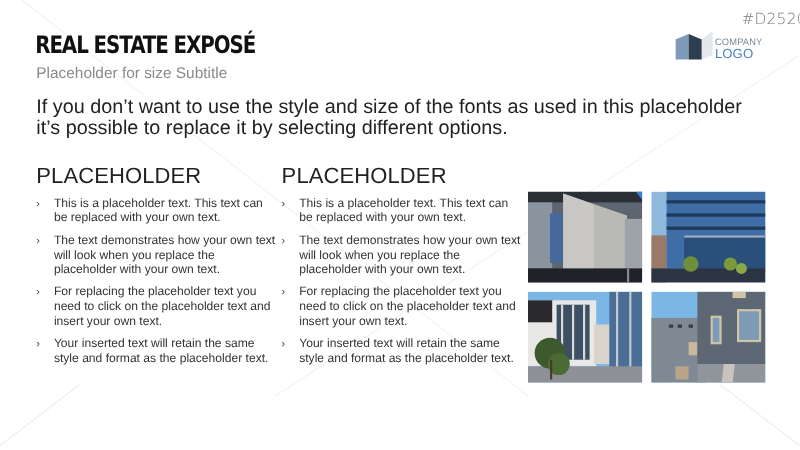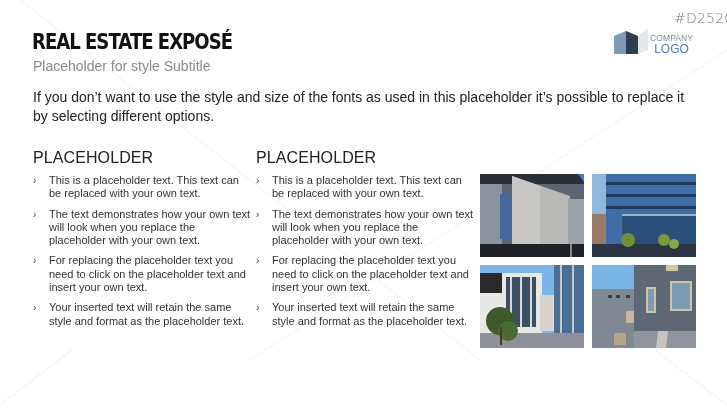--- a/index.html
+++ b/index.html
@@ -5,32 +5,32 @@
   * { margin: 0; padding: 0; box-sizing: border-box; }
   html, body { width: 727px; height: 409px; overflow: hidden; background: #ffffff; }
   body { position: relative; font-family: "Liberation Sans", sans-serif; color: #222; }
 
   .watermark-lines { position: absolute; left: 0; top: 0; width: 727px; height: 409px; pointer-events: none; }
 
   .slide-id { position: absolute; left: 662px; top: 10px; font-size: 14px; color: #777; letter-spacing: 0.2px; font-family: "DejaVu Sans", sans-serif; font-weight: 300; margin-left: 12px; }
 
   .logo { position: absolute; left: 614px; top: 28px; width: 90px; height: 28px; }
   .logo svg { position: absolute; left: 0; top: 0; }
-  .logo-text { position: absolute; left: 36px; top: 5px; line-height: 10px; text-align: center; }
+  .logo-text { position: absolute; left: 36px; top: 5px; line-height: 10px; }
   .logo-company { font-size: 8.5px; color: #7a8a9a; display: block; letter-spacing: 0.1px; }
   .logo-logo { font-size: 12px; color: #4a82c0; font-weight: normal; display: block; line-height: 12px; }
 
   .title { position: absolute; left: 32px; top: 29px; font-family: "DejaVu Sans", sans-serif; font-weight: bold; font-size: 22px; letter-spacing: -1.2px; color: #111; transform: scaleX(0.82); transform-origin: left top; }
   .subtitle { position: absolute; left: 33px; top: 58px; font-size: 14px; color: #8a8a8a; }
-  .intro { position: absolute; left: 33px; top: 88px; width: 660px; font-size: 14px; line-height: 19px; color: #222; }
+  .intro { position: absolute; left: 33px; top: 88px; width: 660px; font-size: 18px; line-height: 19px; color: #222; }
 
   .col { position: absolute; top: 149px; width: 220px; }
   .col-left { left: 33px; }
   .col-right { left: 256px; }
-  .col-heading { font-size: 16px; color: #222; margin-bottom: 7px; letter-spacing: 0.1px; }
+  .col-heading { font-size: 20px; color: #222; margin-bottom: 7px; letter-spacing: 0.1px; }
   .bullets { list-style: none; }
   .bullet { position: relative; padding-left: 16px; font-size: 11px; line-height: 13.3px; color: #333; margin-bottom: 7px; }
   .bullet-mark { position: absolute; left: 0; top: 0; font-size: 10px; color: #444; }
 
   .photos { position: absolute; left: 480px; top: 174px; width: 210px; height: 174px; }
   .photo { position: absolute; width: 104px; height: 83px; overflow: hidden; }
   .photo-1 { left: 0; top: 0; }
   .photo-2 { left: 112px; top: 0; }
   .photo-3 { left: 0; top: 91px; }
   .photo-4 { left: 112px; top: 91px; }
@@ -54,21 +54,21 @@
     <polygon points="12,3 24,8 24,26 12,26" fill="#2c3e50"></polygon>
     <polygon points="24,8 34,0 34,22 24,26" fill="#e4e8ec"></polygon>
   </svg>
   <div class="logo-text">
     <span class="logo-company">COMPANY</span>
     <span class="logo-logo">LOGO</span>
   </div>
 </div>
 
 <div class="title">REAL ESTATE EXPOSÉ</div>
-<div class="subtitle">Placeholder for style Subtitle</div>
+<div class="subtitle">Placeholder for size Subtitle</div>
 <div class="intro">If you don’t want to use the style and size of the fonts as used in this placeholder it’s possible to replace it by selecting different options.</div>
 
 <div class="col col-left">
   <div class="col-heading">PLACEHOLDER</div>
   <ul class="bullets">
     <li class="bullet"><span class="bullet-mark">›</span><span>This is a placeholder text. This text can be replaced with your own text.</span></li>
     <li class="bullet"><span class="bullet-mark">›</span><span>The text demonstrates how your own text will look when you replace the placeholder with your own text.</span></li>
     <li class="bullet"><span class="bullet-mark">›</span><span>For replacing the placeholder text you need to click on the placeholder text and insert your own text.</span></li>
     <li class="bullet"><span class="bullet-mark">›</span><span>Your inserted text will retain the same style and format as the placeholder text.</span></li>
   </ul>

